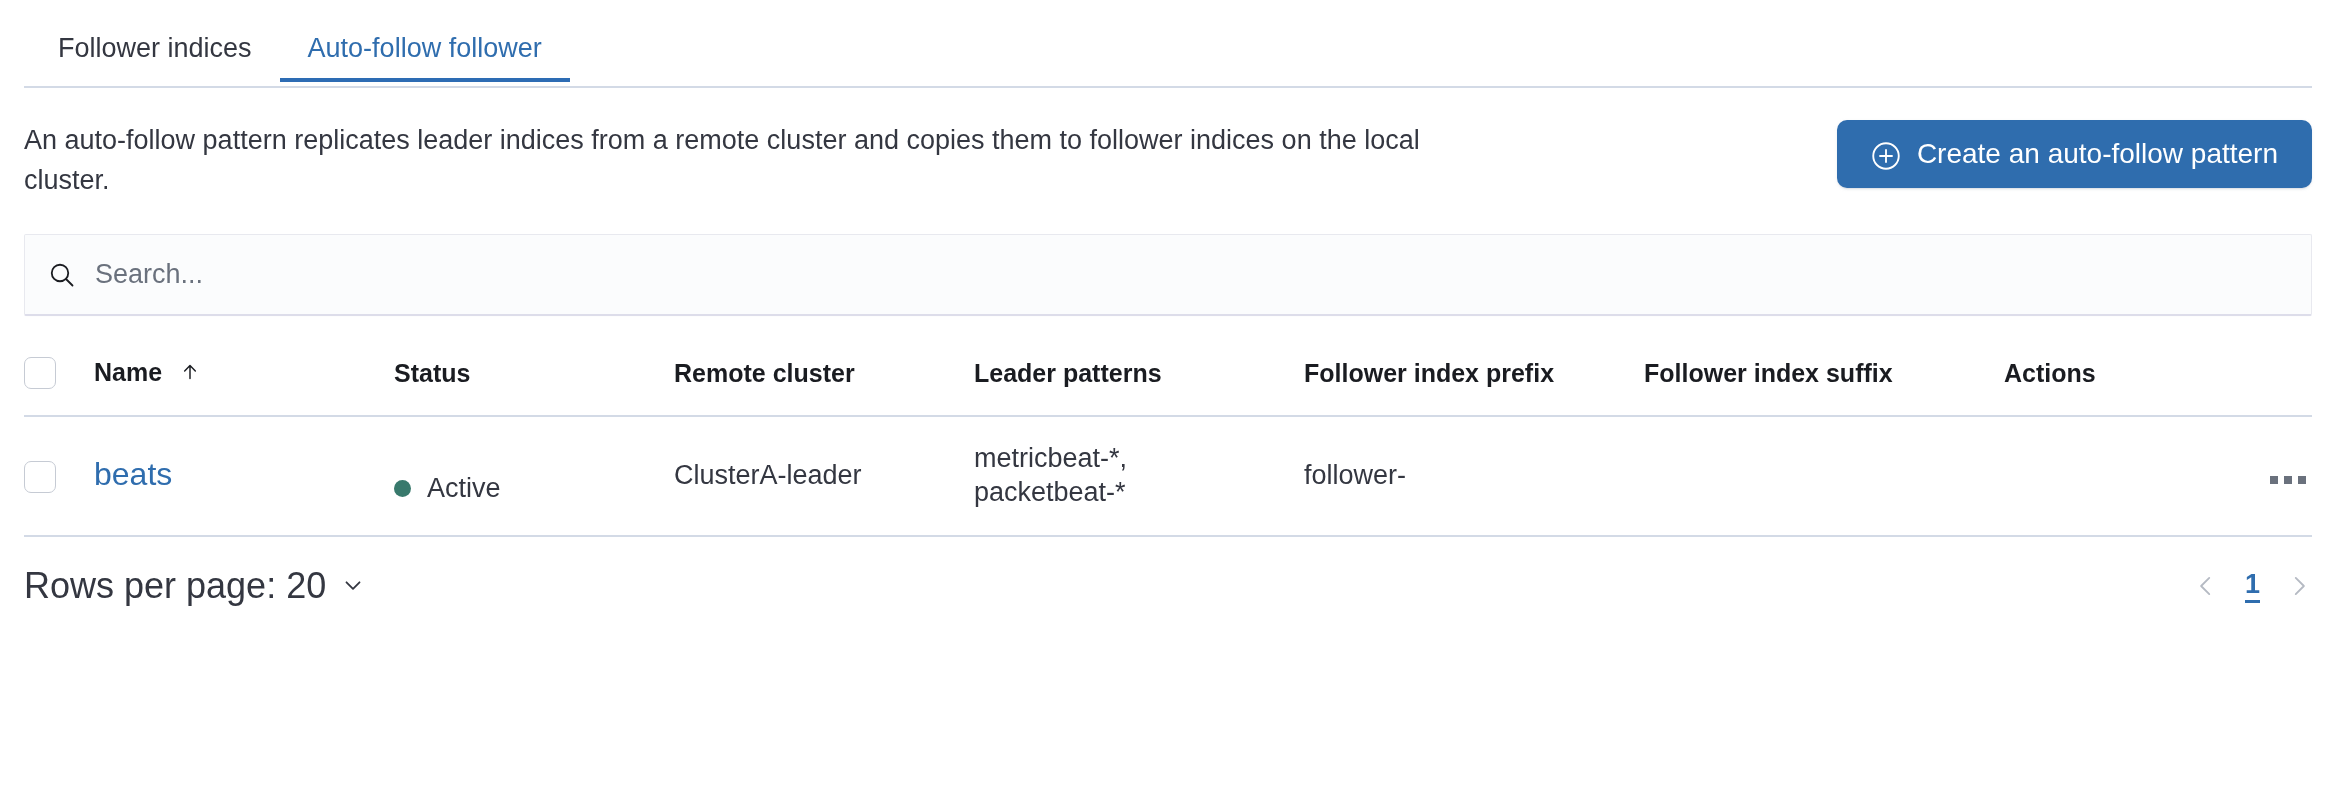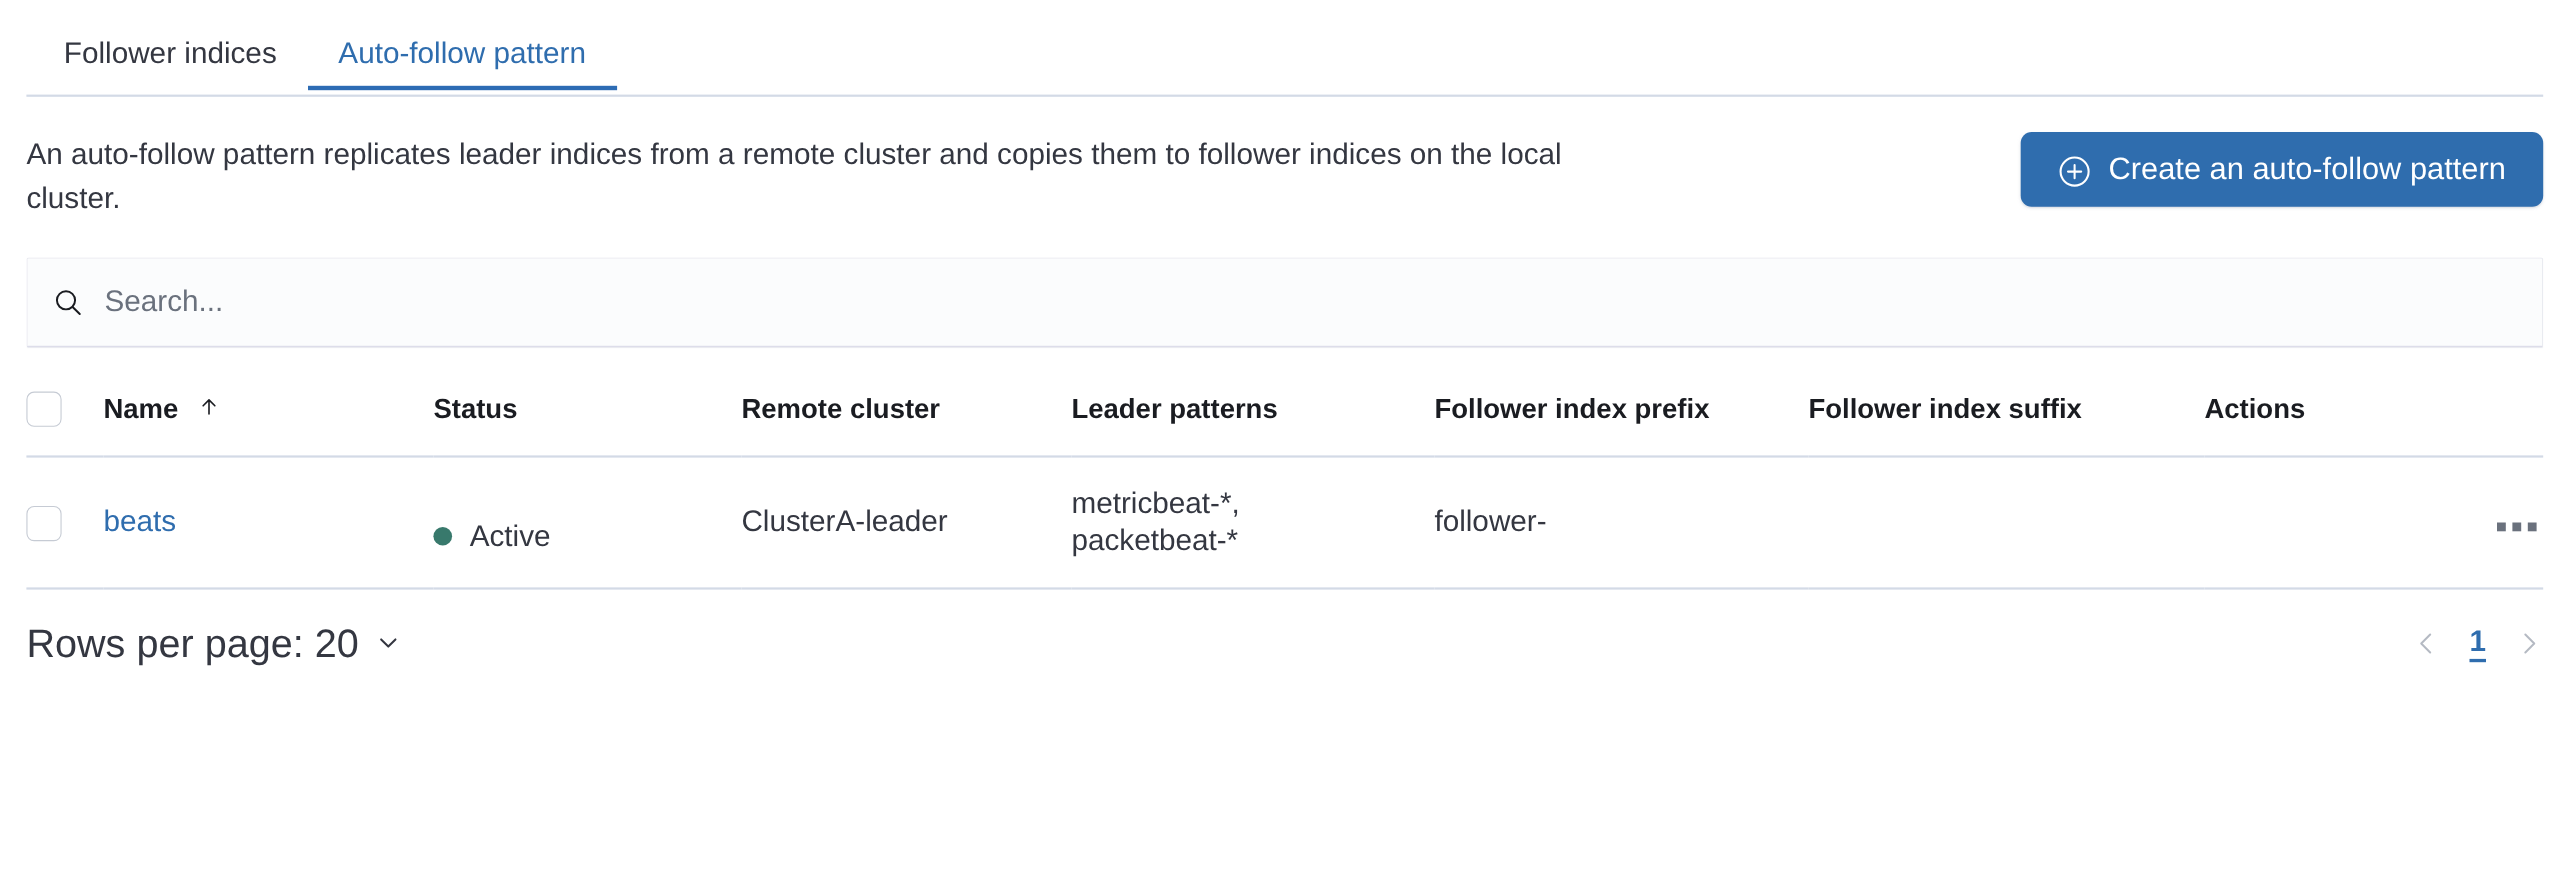--- a/index.html
+++ b/index.html
@@ -176,21 +176,21 @@
   .sort-arrow {
     display: inline-block;
     margin-left: 10px;
     vertical-align: middle;
   }
 
   .name-link {
     color: #2f6dae;
     text-decoration: none;
     cursor: pointer;
-    font-size: 27px;
+    font-size: 32px;
   }
 
   .status-cell { display: flex; align-items: center; gap: 16px; margin-top: 26px; }
   .status-dot {
     width: 17px; height: 17px;
     border-radius: 50%;
     background: #38796c;
     flex: 0 0 auto;
     display: inline-block;
   }
@@ -250,21 +250,21 @@
   }
 </style>
 </head>
 <body>
 
 <div class="page">
 
 
   <div class="tabs">
     <button class="tab">Follower indices</button>
-    <button class="tab active">Auto-follow pattern</button>
+    <button class="tab active">Auto-follow follower</button>
   </div>
 
   <div class="intro">
     <div class="intro-text">An auto-follow pattern replicates leader indices from a remote cluster and copies them to follower indices on the local cluster.</div>
     <button class="create-btn">
       <span class="plus-circle">
         <svg width="30" height="30" viewBox="0 0 24 24" fill="none" xmlns="http://www.w3.org/2000/svg">
           <circle cx="12" cy="12" r="10.2" stroke="#ffffff" stroke-width="1.5"></circle>
           <path d="M12 7.2 V16.8 M7.2 12 H16.8" stroke="#ffffff" stroke-width="1.5" stroke-linecap="round"></path>
         </svg>

